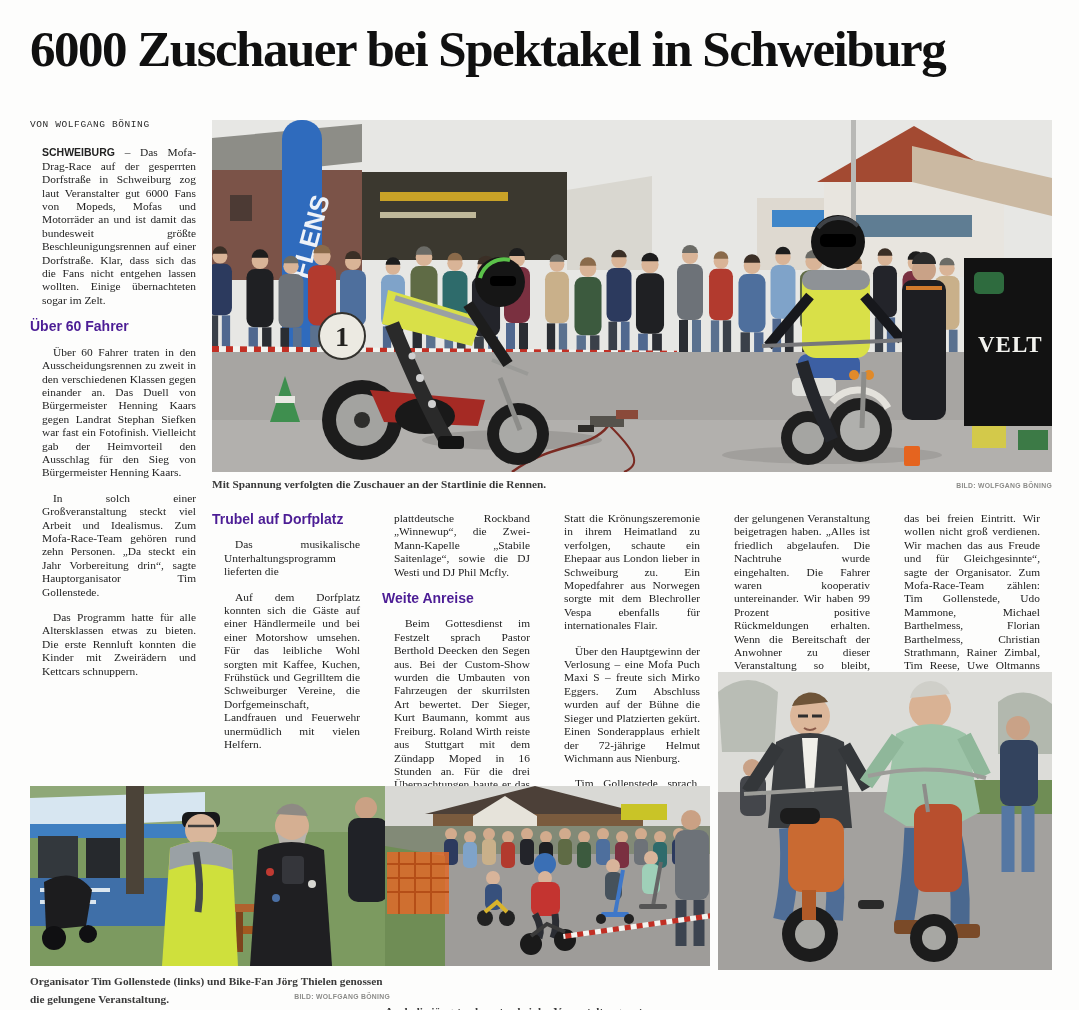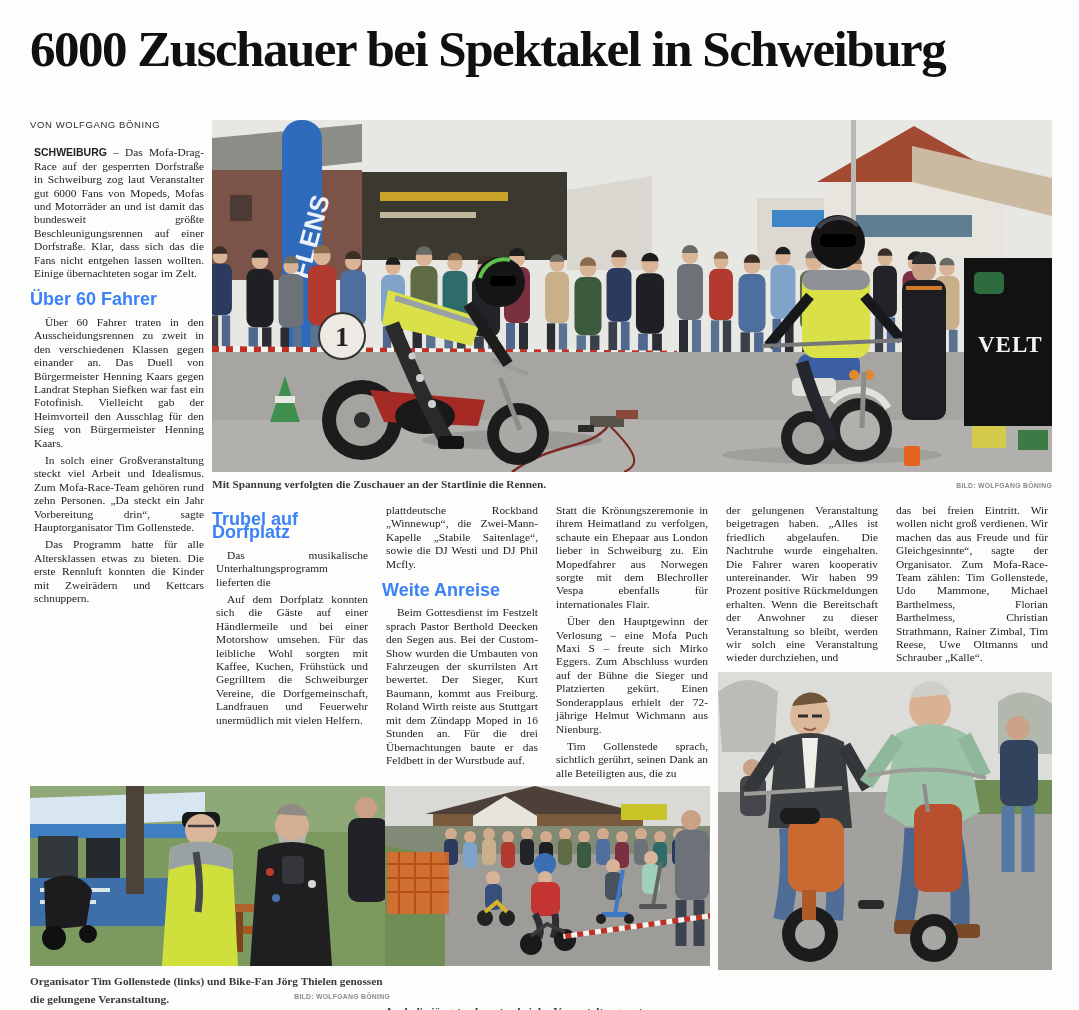--- a/index.html
+++ b/index.html
@@ -5,30 +5,30 @@
   html,body{margin:0;padding:0;background:#fdfdfc;}
   .page{position:relative;width:1079px;height:1010px;background:#fdfdfc;overflow:hidden;
         font-family:"Liberation Serif",serif;color:#1c1c1c;}
   .abs{position:absolute;}
   .headline{left:30px;top:20px;width:1030px;font-size:51px;font-weight:bold;
             letter-spacing:-1.5px;white-space:nowrap;color:#101010;}
   .kickline{left:30px;top:86px;width:1022px;white-space:nowrap;}
   .kicker{font-family:"Liberation Sans",sans-serif;font-weight:bold;font-size:13px;
           letter-spacing:.2px;color:#151515;margin-right:6px;}
   .subhead{font-size:19px;color:#1a1a1a;}
-  .byline{font-family:Liberation Sans, sans-serif;font-size:9.5px;letter-spacing:.6px;
+  .byline{font-family:Liberation Mono, monospace;font-size:9.5px;letter-spacing:.6px;
           color:#2b2b2b;margin-bottom:15px;}
   .col{width:160px;font-size:11.4px;line-height:13.4px;text-align:justify;color:#222;}
   .col1{left:30px;top:118px;width:178px;}
-  .col p{margin:4px;}
+  .col p{margin:12px;}
   .col p.ind{text-indent:11px;}
   .col p + p{margin-top:0;}
   .lead-label{font-family:"Liberation Sans",sans-serif;font-weight:bold;font-size:10.5px;}
-  .colhead{font-family:"Liberation Sans",sans-serif;font-weight:bold;font-size:18px;
-           color:#3b82f6;margin:13px 0 9px 0;text-align:left;}
+  .colhead{font-family:"Liberation Sans",sans-serif;font-weight:bold;font-size:14px;
+           color:#4c1d95;margin:13px 0 9px 0;text-align:left;}
   .photo{background:#d8d8d4;overflow:hidden;}
   .photo svg{display:block;}
   .cap{font-family:Liberation Serif, serif;font-weight:bold;font-size:11.3px;
        line-height:14.5px;color:#3a3a3a;}
   .credit{font-family:"Liberation Sans",sans-serif;font-weight:bold;font-size:6.8px;
           letter-spacing:.3px;color:#8b8b88;}
   .maincap{display:flex;justify-content:space-between;align-items:baseline;}
   .capbox{position:relative;}
   .capbox .credit{position:absolute;right:0;bottom:1px;}
 </style>

